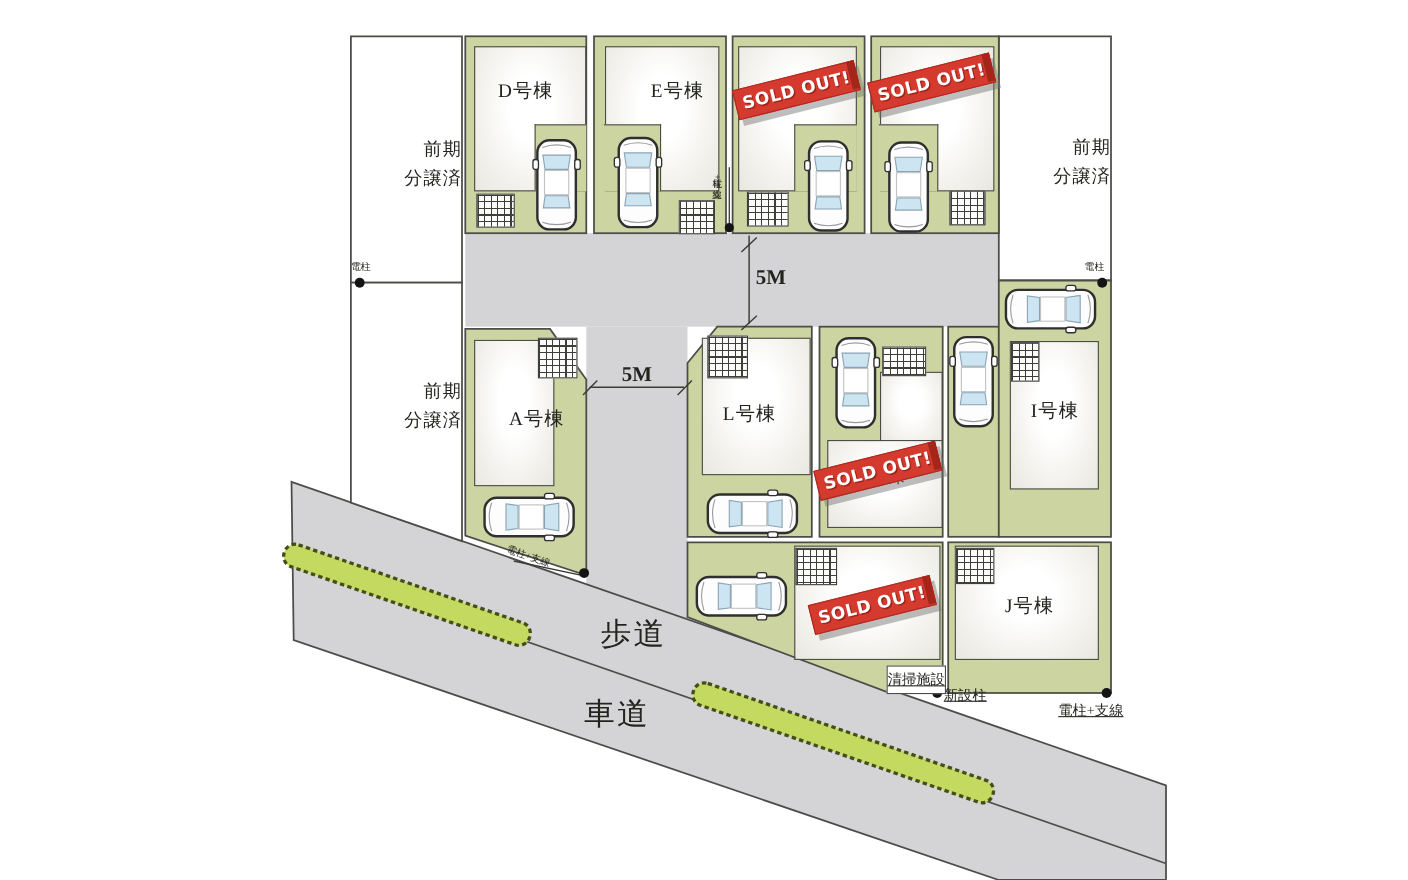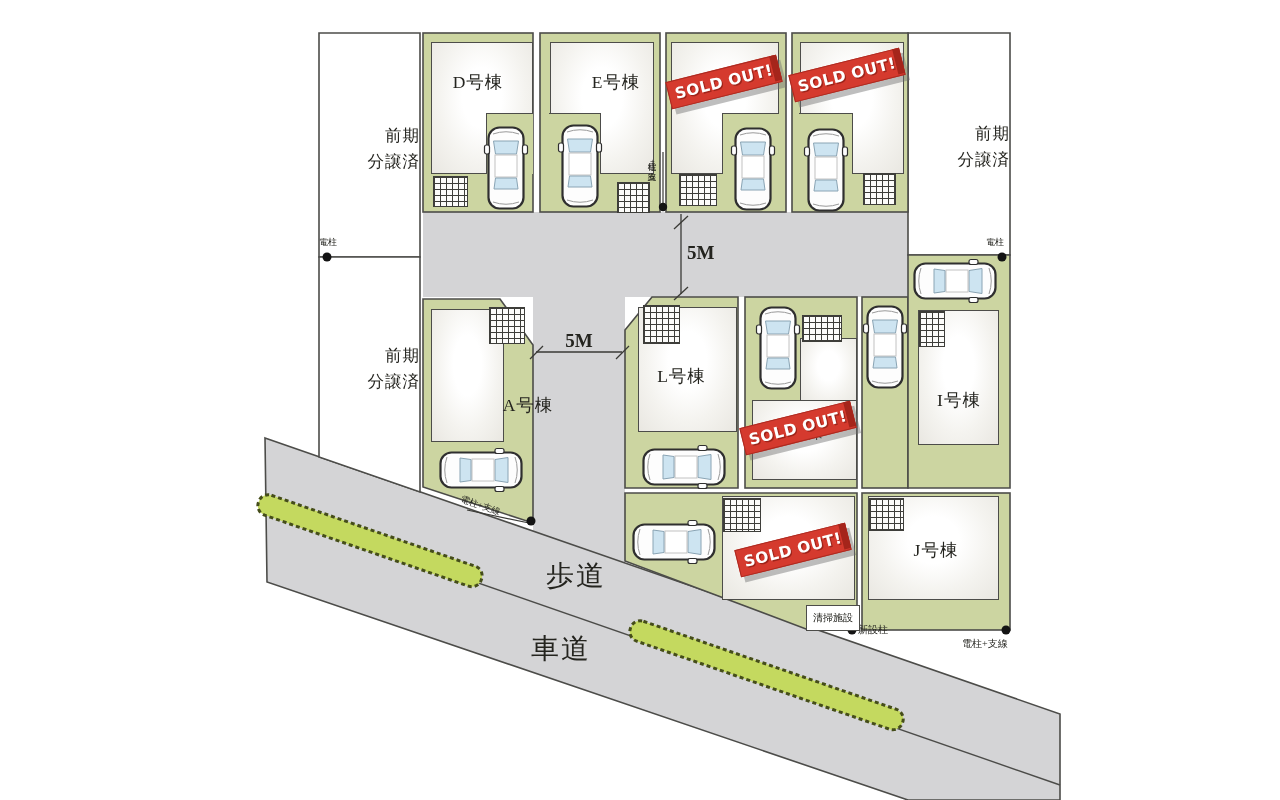--- a/index.html
+++ b/index.html
@@ -13,21 +13,21 @@
   .notch{position:absolute;z-index:3;background:#ccd5a1;}
   .hatch{position:absolute;z-index:4;background-color:#fcfcfa;border:1.2px solid #3e3e3a;
          background-image:repeating-linear-gradient(to right,#3e3e3a 0 1px,transparent 1px 6px),
                           repeating-linear-gradient(to bottom,#3e3e3a 0 1px,transparent 1px 6px);}
   .lbl{position:absolute;z-index:5;}
   .lot-name{font-size:17.5px;letter-spacing:1px;text-align:center;}
   .presold{font-size:16.5px;line-height:1.6;letter-spacing:1px;white-space:pre-line;text-align:right;}
   .roadlbl{font-size:28px;letter-spacing:2px;}
   .dim{font-size:19px;font-weight:600;}
   .tiny{font-size:9px;letter-spacing:0;}
-  .tiny2{font-size:10px;}
+  .tiny2{font-size:13px;text-decoration:underline;}
   .vtext{writing-mode:vertical-rl;text-orientation:upright;font-size:8.5px;line-height:1;}
   .badge{position:absolute;z-index:6;width:112px;height:26px;background:#d53a2e;
          border:1.5px solid #ab2a20;transform:rotate(-14deg);display:flex;align-items:center;
          justify-content:center;color:#fff;font-family:"DejaVu Sans",sans-serif;font-weight:bold;
          font-size:15.5px;letter-spacing:.5px;white-space:nowrap;
          text-shadow:1px 1.5px 0 #9e241a;box-shadow:3px 6px 0 rgba(110,110,110,.45);}
   .badge::after{content:"";position:absolute;right:-1px;top:-1px;width:7px;height:26px;background:#a5251b;}
   .whitebox{position:absolute;z-index:5;background:#fff;border:1.3px solid #4c4c49;
             display:flex;align-items:center;justify-content:center;}
 </style>
@@ -131,23 +131,23 @@
     <circle cx="327" cy="257" r="4.5" fill="#141414"></circle>
     <circle cx="1002" cy="257" r="4.5" fill="#141414"></circle>
     <line x1="467" y1="510" x2="529" y2="523" stroke="#3a3a36" stroke-width="1.2"></line>
     <circle cx="531" cy="521" r="4.5" fill="#141414"></circle>
     <circle cx="852" cy="630" r="4.5" fill="#141414"></circle>
     <circle cx="1006" cy="630" r="4.5" fill="#141414"></circle>
   </svg>
 
   <div class="lbl lot-name" style="left:423px;top:70px;width:110px;">D号棟</div>
   <div class="lbl lot-name" style="left:540px;top:70px;width:120px;margin-left:16px;">E号棟</div>
-  <div class="lbl lot-name" style="left:423px;top:393px;width:130px;padding-left:40px;">A号棟</div>
+  <div class="lbl lot-name" style="left:423px;top:368px;width:130px;">A号棟</div>
   <div class="lbl lot-name" style="left:625px;top:364px;width:113px;">L号棟</div>
-  <div class="lbl lot-name" style="left:908px;top:388px;width:102px;">I号棟</div>
+  <div class="lbl lot-name" style="left:908px;top:361px;width:102px;">I号棟</div>
   <div class="lbl lot-name" style="left:862px;top:538px;width:148px;text-align:center;">J号棟</div>
   <div class="lbl" style="left:806px;top:422px;width:24px;font-size:16.5px;">棟</div>
 
   <div class="lbl presold" style="left:319px;top:123px;width:101px;">前期
 分譲済</div>
   <div class="lbl presold" style="left:319px;top:343px;width:101px;">前期
 分譲済</div>
   <div class="lbl presold" style="left:908px;top:121px;width:102px;">前期
 分譲済</div>
 

